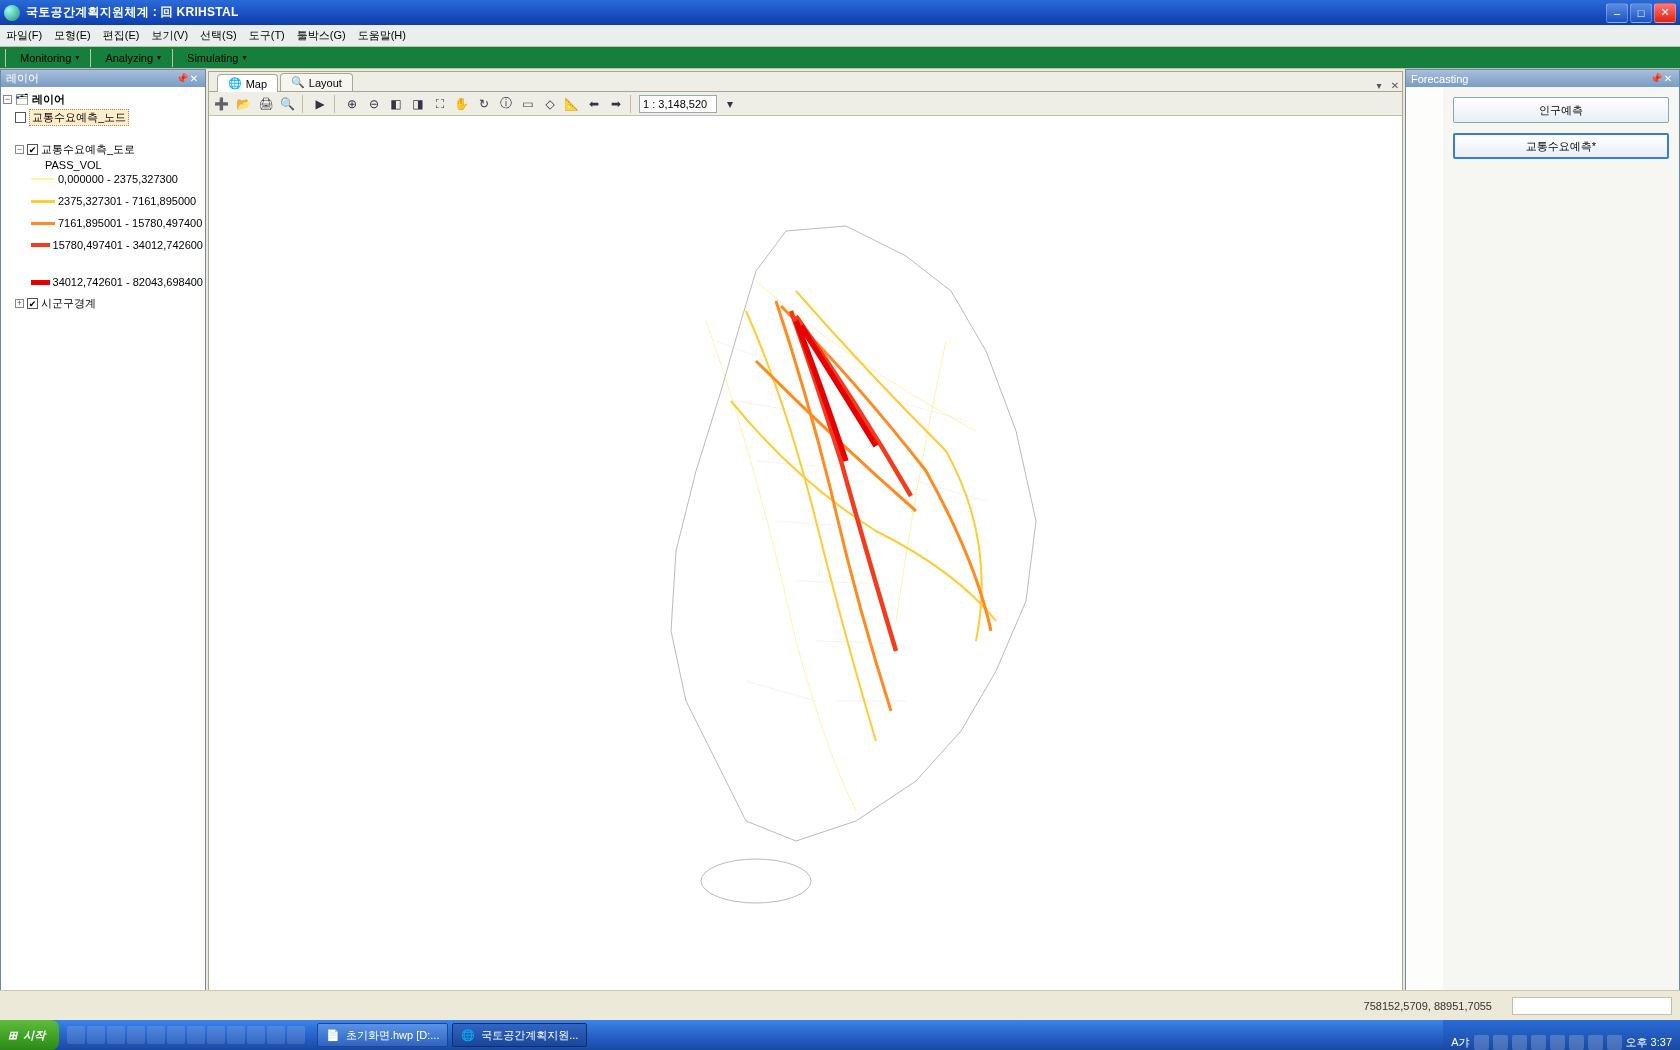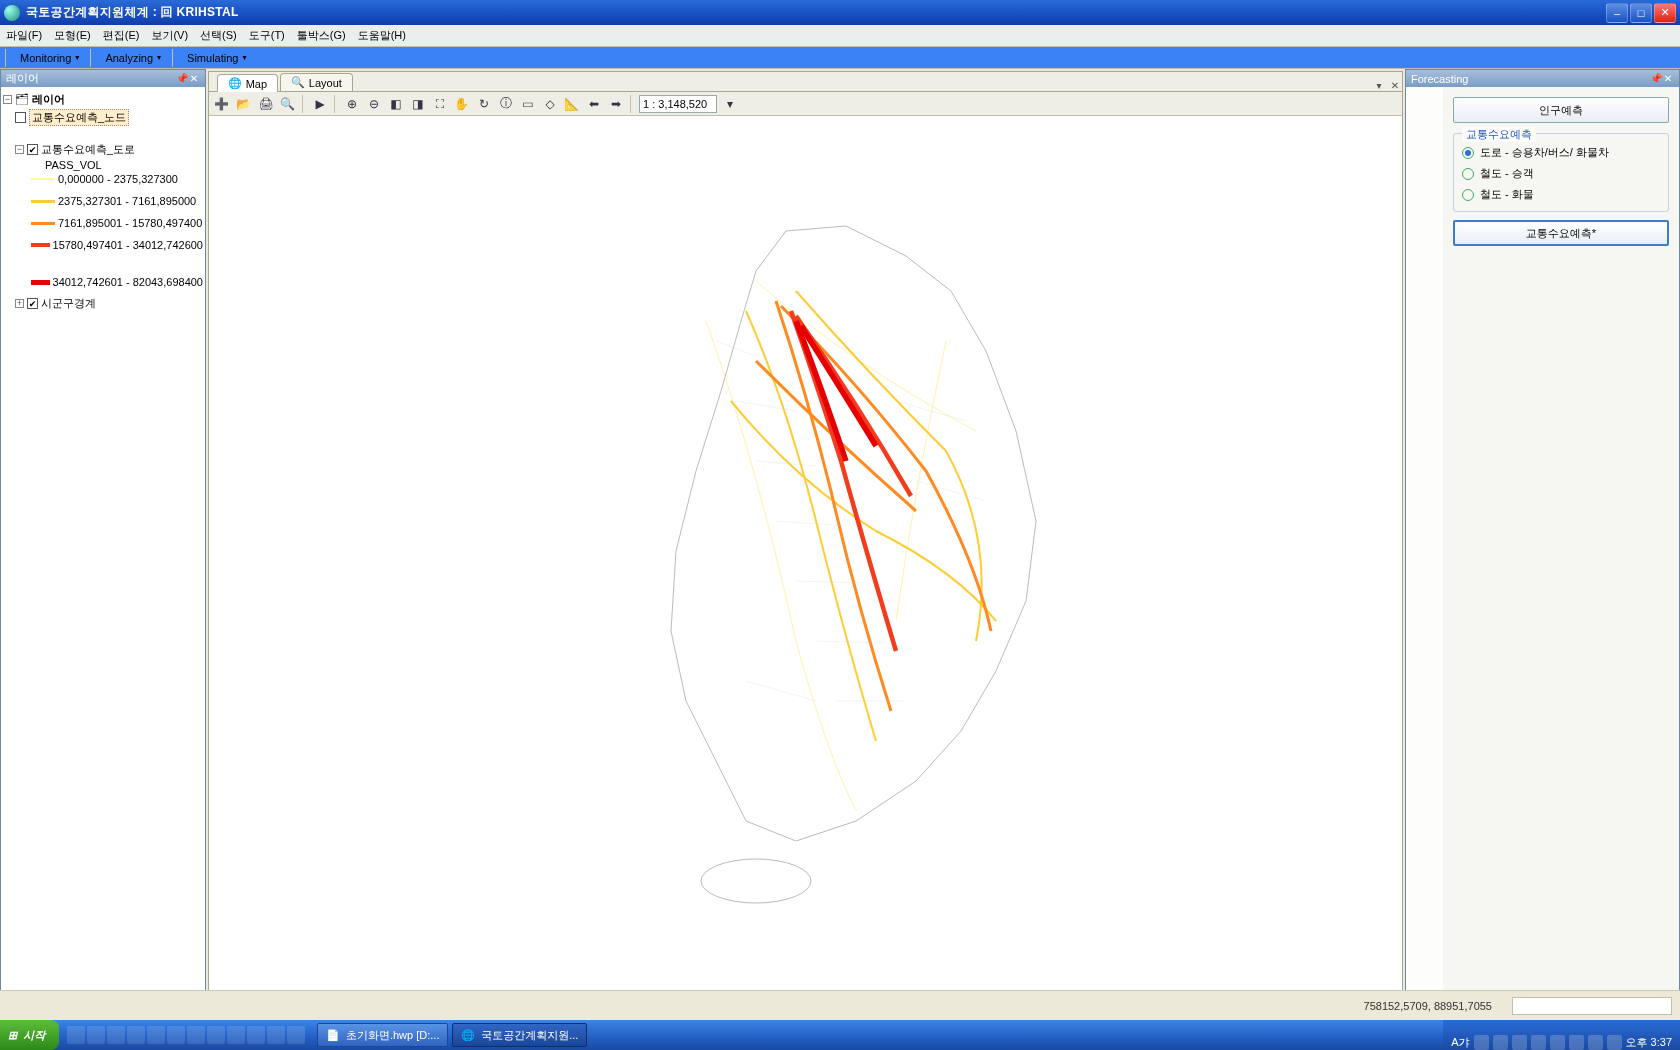--- a/index.html
+++ b/index.html
@@ -12,21 +12,21 @@
 .titlebar .winbtns { display:flex; gap:2px; }
 .winbtn { width:22px; height:20px; border:1px solid #fff4; border-radius:3px; display:flex; align-items:center; justify-content:center; color:#fff; }
 .winbtn.min,.winbtn.max { background:linear-gradient(#5b8fe2,#1b52c5); }
 .winbtn.cls { background:linear-gradient(#f77,#d21); }
 
 
 .menubar { height:22px; background:#e9efef; border-bottom:1px solid #c1bfa8; display:flex; align-items:center; padding:0 6px; gap:12px; }
 .menubar span { color:#000; }
 
 
-.modbar { height:22px; background:#3b82f6; border-bottom:1px solid #c1bfa8; display:flex; align-items:center; padding:2px 4px; gap:2px; }
+.modbar { height:22px; background:#15803d; border-bottom:1px solid #c1bfa8; display:flex; align-items:center; padding:2px 4px; gap:2px; }
 .modbtn { padding:2px 7px 2px 7px; border:1px solid transparent; border-radius:2px; display:flex; align-items:center; gap:4px; }
 .modbtn .dd { font-size:8px; }
 .sep { width:4px; height:18px; border-left:1px solid #c1bfa8; margin:0 1px; }
 
 
 .work { position:absolute; top:69px; left:0; right:0; bottom:30px; display:flex; }
 
 .panel { display:flex; flex-direction:column; border:1px solid #6b8aa8; background:#fdfdfb; }
 .panel.left { width:206px; }
 .panel.right { width:275px; }
@@ -299,35 +299,20 @@
   </div>
 
   <div class="panel right">
     <div class="panelhdr">
       <span class="ttl">Forecasting</span>
       <span class="pin">📌</span>
       <span class="x">✕</span>
     </div>
     <div class="panelbody forebody" style="background:#f6f6f2;margin-left:37px;">
       <button class="bigbtn">인구예측</button>
-      <div class="grpbox">
-        <span class="lbl">교통수요예측</span>
-        <div class="radio">
-            <span class="rdot on"></span>
-            <span>도로 - 승용차/버스/ 화물차</span>
-          </div>
-        <div class="radio">
-            <span class="rdot"></span>
-            <span>철도 - 승객</span>
-          </div>
-        <div class="radio">
-            <span class="rdot"></span>
-            <span>철도 - 화물</span>
-          </div>
-      </div>
       <button class="bigbtn on">교통수요예측*</button>
     </div>
   </div>
 </div>
 
 <div class="usagebtn">사용내역보기</div>
 <div class="bottomtabs">
   <div class="btab">
       <span class="sq"></span>
       <span>Spatial</span>

